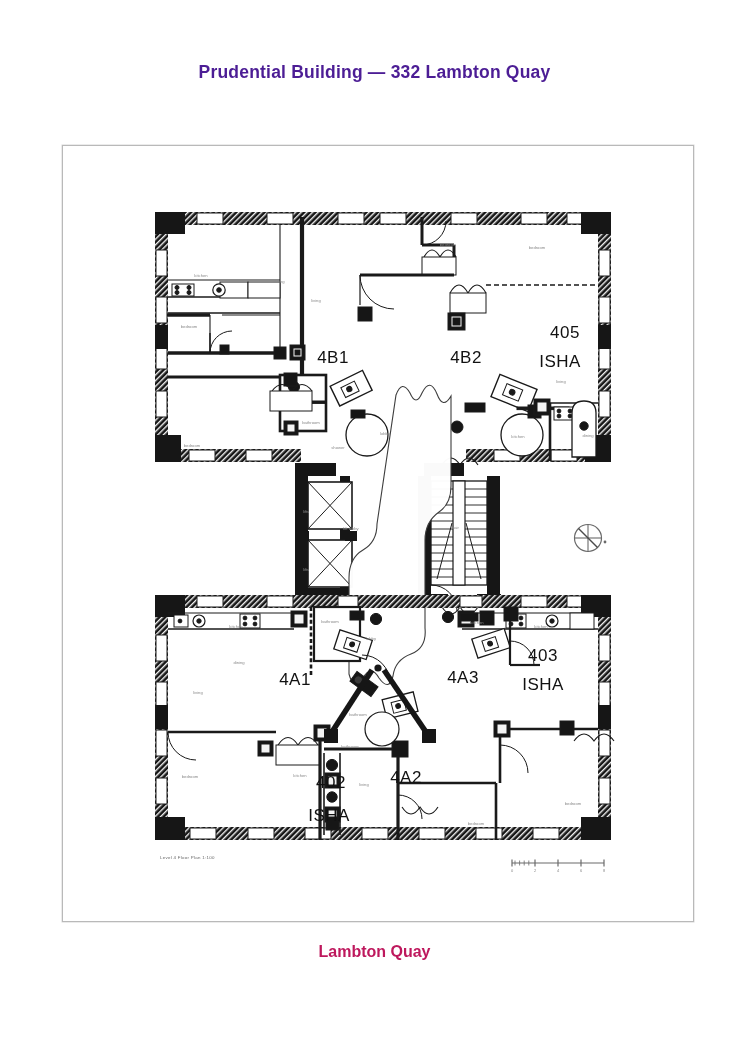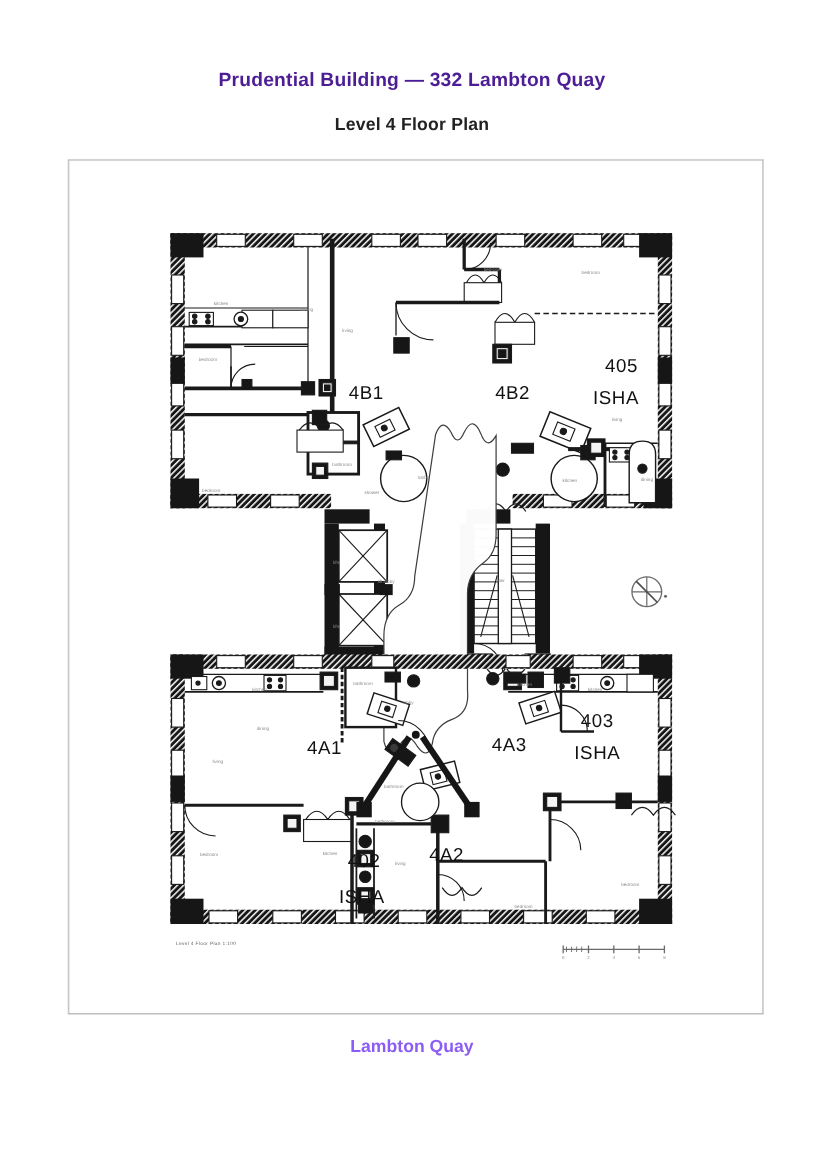--- a/index.html
+++ b/index.html
@@ -25,21 +25,21 @@
 
   .frame{
     position:absolute;left:62px;top:145px;width:630px;height:775px;
     border:1px solid #b9b9b9;
     box-shadow:0 0 0 0.5px #d8d8d8;
     background:#fff;
   }
 
   .footer-label{
     position:absolute;left:0;top:943px;width:749px;text-align:center;
-    font-size:16px;font-weight:600;color:#8b5cf6;
+    font-size:16px;font-weight:600;color:#be185d;
   }
 
   
   .plan{
     position:absolute;left:62px;top:145px;width:630px;height:775px;
   }
   .plan svg{display:block;}
 
   .caption-small{
     position:absolute;left:160px;top:855px;
@@ -47,21 +47,20 @@
     font-family:"Liberation Sans", sans-serif;
   }
 </style>
 </head>
 <body>
 
 <div class="page">
 
   <div class="title-block">
     <div class="title-main">Prudential Building — 332 Lambton Quay</div>
-    <div class="title-sub">Level 4 Floor Plan</div>
   </div>
 
   <div class="frame"></div>
 
   <div class="plan">
   <svg width="630" height="775" viewBox="0 0 630 775" xmlns="http://www.w3.org/2000/svg">
     <defs>
       <pattern id="hatch" width="4" height="4" patternUnits="userSpaceOnUse" patternTransform="rotate(45)">
         <rect width="4" height="4" fill="#161616"></rect>
         <rect width="1.4" height="4" fill="#f2f2f2"></rect>

